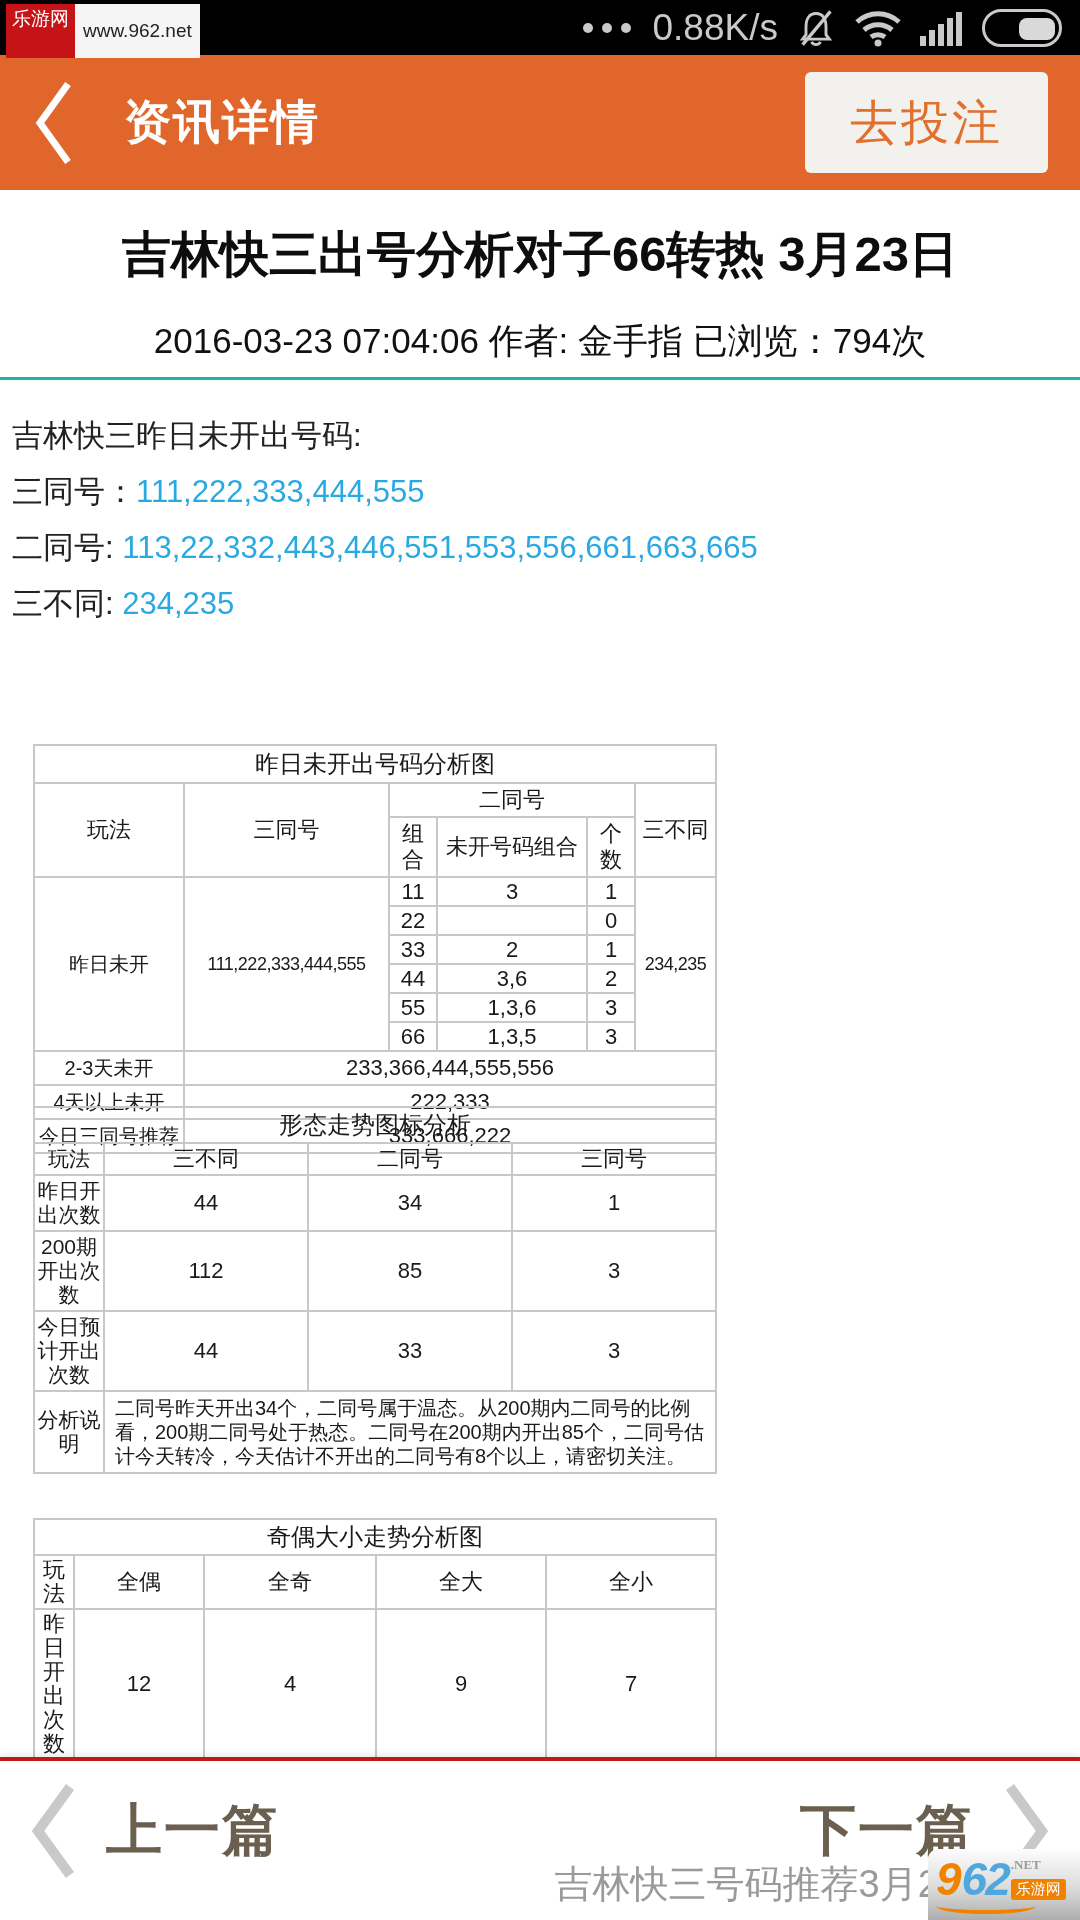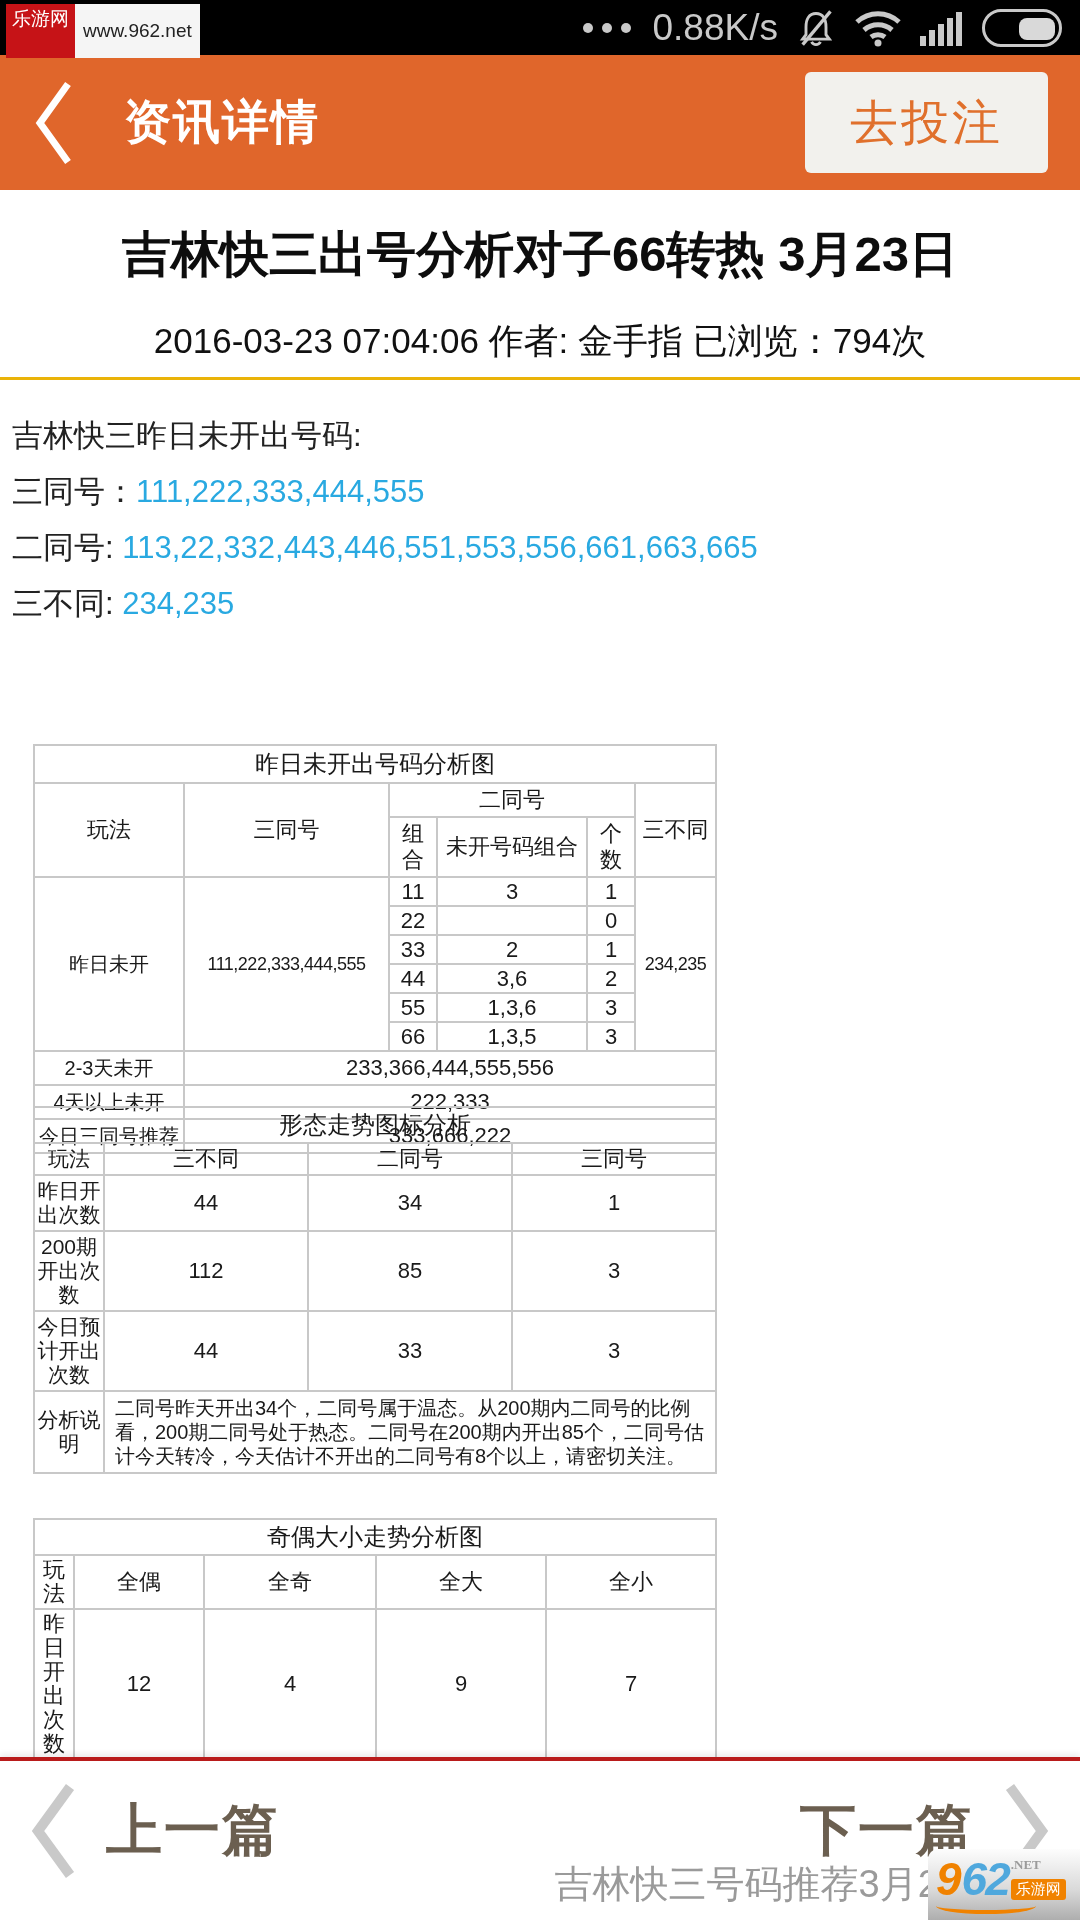--- a/index.html
+++ b/index.html
@@ -32,21 +32,21 @@
   }
   .back-btn { display:flex; align-items:center; cursor:pointer; }
   .app-title { color:#fff; font-size:47px; font-weight:bold; margin-left:48px; letter-spacing:2px; }
   .bet-btn {
     margin-left:auto; width:243px; height:101px; background:#f2f1ed;
     color:#e0702c; font-size:48px; display:flex; align-items:center; justify-content:center;
     letter-spacing:3px; border-radius:6px; cursor:pointer;
   }
   
   .article-head { position:absolute; top:190px; left:0; width:1080px; height:190px; text-align:center;
-    border-bottom:3px solid #eab308; }
+    border-bottom:3px solid #14b8a6; }
   .article-title { margin-top:32px; font-size:49px; font-weight:bold; color:#0d0d0d; }
   .article-meta { margin-top:30px; font-size:35px; color:#111; }
   
   .summary { position:absolute; top:394px; left:0; width:1080px; padding:24px 12px 0 12px; }
   .summary p { font-size:31px; line-height:36px; margin-bottom:20px; color:#222; white-space:nowrap; }
   .blue { color:#29a9e1; }
   
   .tblwrap { position:absolute; left:33px; width:682px; }
   table { border-collapse:collapse; width:682px; table-layout:fixed; text-align:center; color:#1a1a1a; }
   td,th { border:2px solid #c8c8c8; font-weight:normal; font-size:22px; line-height:26px; padding:3px 4px; word-break:break-all; }

